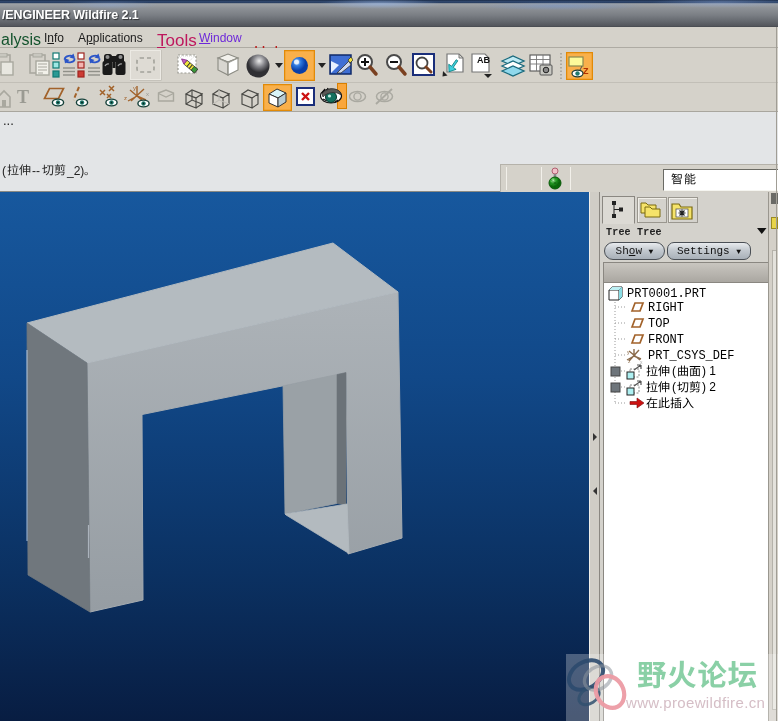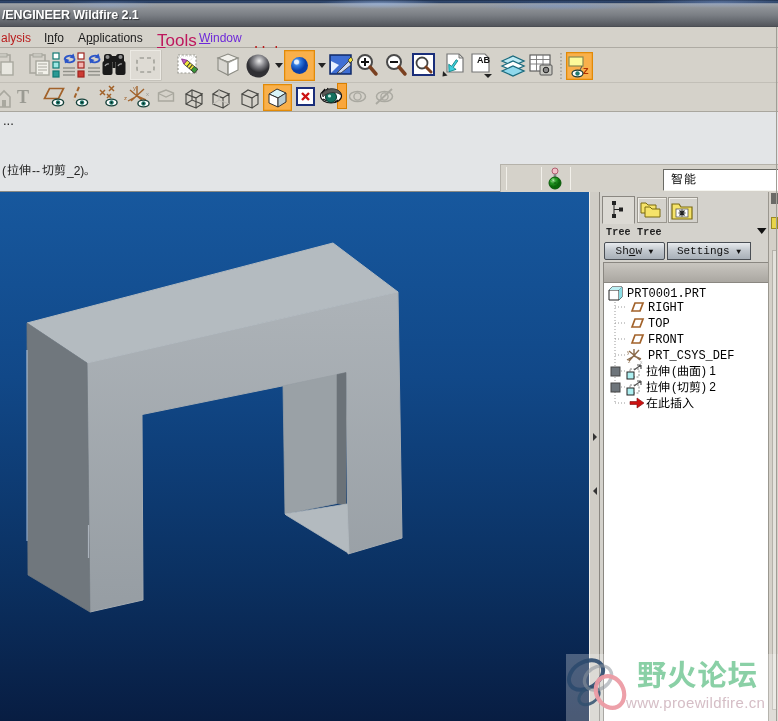--- a/index.html
+++ b/index.html
@@ -7,21 +7,21 @@
 </style></head><body>
 <div class="abs" style="left:0;top:0;width:778px;height:27px;background:linear-gradient(180deg,#1b2c48 0%,#31486e 6%,#233a60 9%,#56657a 11%,#9ea2a6 14%,#8d9196 30%,#7b7f85 55%,#63676d 80%,#53565c 96%,#44474c 100%)">
 <div class="abs" style="left:0;top:0;width:778px;height:10px;background:
 radial-gradient(ellipse 70px 6px at 110px 5px, rgba(140,165,205,.55), rgba(140,165,205,0) 70%),
 radial-gradient(ellipse 90px 7px at 380px 4px, rgba(150,175,215,.8), rgba(150,175,215,0) 70%),
 radial-gradient(ellipse 120px 6px at 560px 6px, rgba(120,150,200,.6), rgba(120,150,200,0) 70%),
 radial-gradient(ellipse 100px 7px at 720px 3px, rgba(140,165,210,.5), rgba(140,165,210,0) 70%)"></div>
 <div class="abs" style="left:2px;top:7.5px;font-size:12.5px;font-weight:bold;letter-spacing:-0.1px;color:#fff;text-shadow:1px 1px 1px rgba(0,0,0,.55)">/ENGINEER Wildfire 2.1</div>
 </div>
 <div class="abs" style="left:0;top:27px;width:778px;height:21px;background:#d5d2ca;border-bottom:1px solid #aeaba3"></div>
-<div class="abs" style="left:1px;top:31px;font-size:12px;color:#b91c1c">alysis</div>
+<div class="abs" style="left:1px;top:31px;font-size:16px;color:#14532d">alysis</div>
 <div class="abs" style="left:44px;top:31px;font-size:12px;color:#1c1c1c">I<span style="text-decoration:underline">n</span>fo</div>
 <div class="abs" style="left:78px;top:31px;font-size:12px;color:#1c1c1c">A<span style="text-decoration:underline">p</span>plications</div>
 <div class="abs" style="left:157px;top:31px;font-size:17px;color:#be185d"><span style="text-decoration:underline">T</span>ools</div>
 <div class="abs" style="left:199px;top:31px;font-size:12px;color:#6d28d9"><span style="text-decoration:underline">W</span>indow</div>
 <div class="abs" style="left:254px;top:44px;font-size:16px;color:#b91c1c"><span style="text-decoration:underline">H</span>elp</div>
 <div class="abs" style="left:0;top:48px;width:778px;height:35px;background:#d5d2ca;border-bottom:1px solid #c2bfb7"></div>
 <div class="abs" style="left:0;top:84px;width:778px;height:28px;background:#d5d2ca;border-bottom:1px solid #a9a69e"></div>
 <svg class="abs" style="left:-7px;top:53px" width="22" height="24">
     <rect x="3" y="2" width="14" height="17" fill="none" stroke="#a9a89f" stroke-width="1.6"></rect>
     <rect x="6" y="0" width="8" height="4" fill="#c8c7bf" stroke="#a9a89f"></rect>
@@ -344,22 +344,22 @@
 <div class="abs" style="left:668px;top:197px;width:30px;height:26px;background:#d4d2cc;border:1px solid #9a978f;box-shadow:inset 1px 1px 0 #f0eee8"></div>
 <svg class="abs" style="left:671px;top:200px" width="23" height="20">
     <path d="M1 4 L8 4 L10 7 L21 7 L21 19 L1 19 Z" fill="#f5e36a" stroke="#7a6a10" stroke-width="1.2"></path>
     <rect x="5" y="9" width="12" height="8" fill="#fff" stroke="#555" stroke-width="0.8"></rect>
     <path d="M11 9.5 L11 16.5 M7.5 13 L14.5 13 M8.5 10.5 L13.5 15.5 M13.5 10.5 L8.5 15.5" stroke="#222" stroke-width="1.1"></path>
   </svg>
 <div class="abs" style="left:606px;top:227px;font-family:'Liberation Mono',monospace;font-size:10px;font-weight:bold;color:#222;letter-spacing:0.2px">Tree Tree</div>
 <svg class="abs" style="left:756px;top:227px" width="12" height="8">
     <path d="M1 1 L10.5 1 L5.75 7 Z" fill="#111"></path>
   </svg>
-<div class="abs" style="left:604px;top:242px;width:61px;height:18px;border:1.5px solid #4a4f55;border-radius:2px;background:linear-gradient(180deg,#e8ebee 0%,#c3c9cf 45%,#a8b0b8 100%);text-align:center;font-family:'Liberation Mono',monospace;font-size:11px;color:#111;line-height:16px">Sh<span style="text-decoration:underline">o</span>w <span style="font-size:8px">▼</span></div>
-<div class="abs" style="left:667px;top:242px;width:84px;height:18px;border:1.5px solid #4a4f55;border-radius:0;background:linear-gradient(180deg,#e8ebee 0%,#c3c9cf 45%,#a8b0b8 100%);text-align:center;font-family:'Liberation Mono',monospace;font-size:11px;color:#111;line-height:16px">Settings <span style="font-size:8px">▼</span></div>
+<div class="abs" style="left:604px;top:242px;width:61px;height:18px;border:1.5px solid #4a4f55;border-radius:9px;background:linear-gradient(180deg,#e8ebee 0%,#c3c9cf 45%,#a8b0b8 100%);text-align:center;font-family:'Liberation Mono',monospace;font-size:11px;color:#111;line-height:16px">Sh<span style="text-decoration:underline">o</span>w <span style="font-size:8px">▼</span></div>
+<div class="abs" style="left:667px;top:242px;width:84px;height:18px;border:1.5px solid #4a4f55;border-radius:7px;background:linear-gradient(180deg,#e8ebee 0%,#c3c9cf 45%,#a8b0b8 100%);text-align:center;font-family:'Liberation Mono',monospace;font-size:11px;color:#111;line-height:16px">Settings <span style="font-size:8px">▼</span></div>
 <div class="abs" style="left:603px;top:262px;width:165px;height:21px;background:linear-gradient(180deg,#c9c6c0,#aaa7a1);border:1px solid #8a8781;border-right:none"></div>
 <div class="abs" style="left:603px;top:283px;width:165px;height:438px;background:#fff;border-left:1px solid #8a8781"></div>
 <svg class="abs" style="left:603px;top:283px;overflow:hidden" width="165" height="438">
     <path d="M12 16 V 120" stroke="#999" stroke-width="1" stroke-dasharray="1 2" fill="none"></path>
     <path d="M12 24 H 24" stroke="#999" stroke-width="1" stroke-dasharray="1 2" fill="none"></path>
     <path d="M12 40 H 24" stroke="#999" stroke-width="1" stroke-dasharray="1 2" fill="none"></path>
     <path d="M12 56 H 24" stroke="#999" stroke-width="1" stroke-dasharray="1 2" fill="none"></path>
     <path d="M12 72 H 24" stroke="#999" stroke-width="1" stroke-dasharray="1 2" fill="none"></path>
     <path d="M12 88 H 24" stroke="#999" stroke-width="1" stroke-dasharray="1 2" fill="none"></path>
     <path d="M12 104 H 24" stroke="#999" stroke-width="1" stroke-dasharray="1 2" fill="none"></path>

